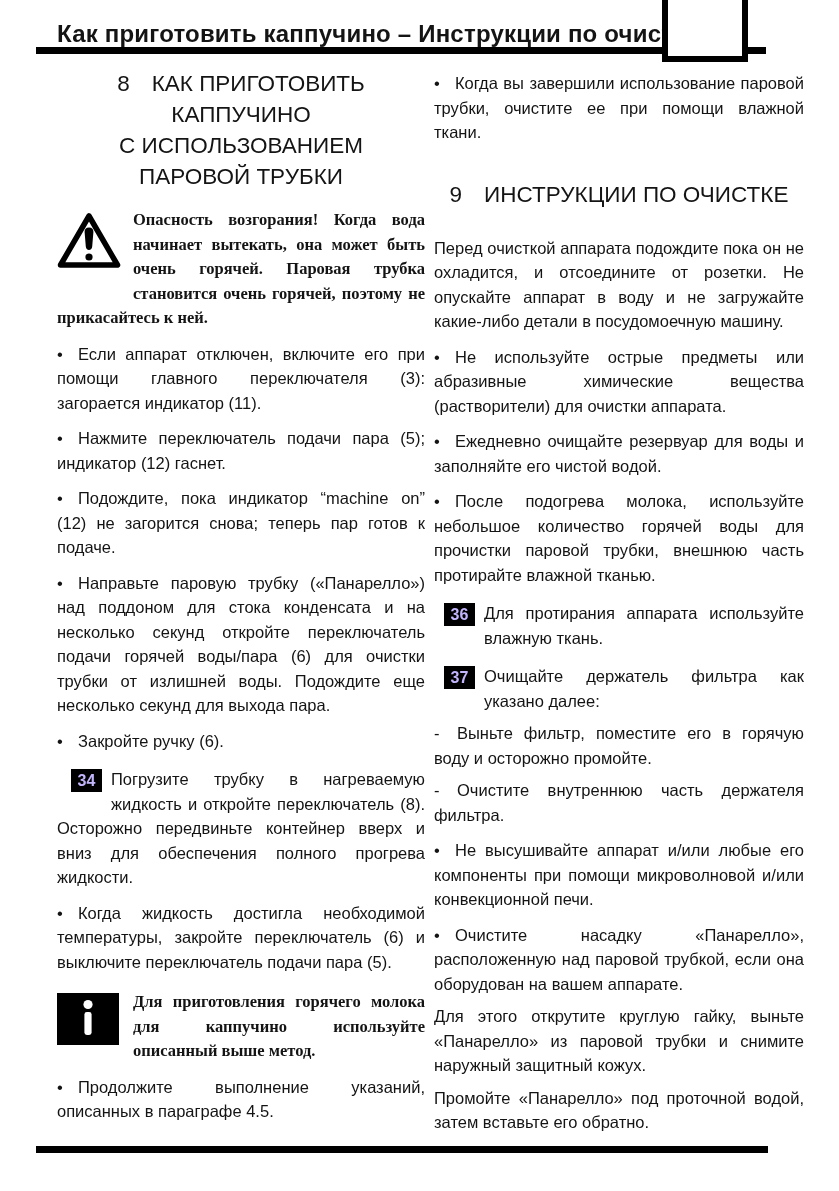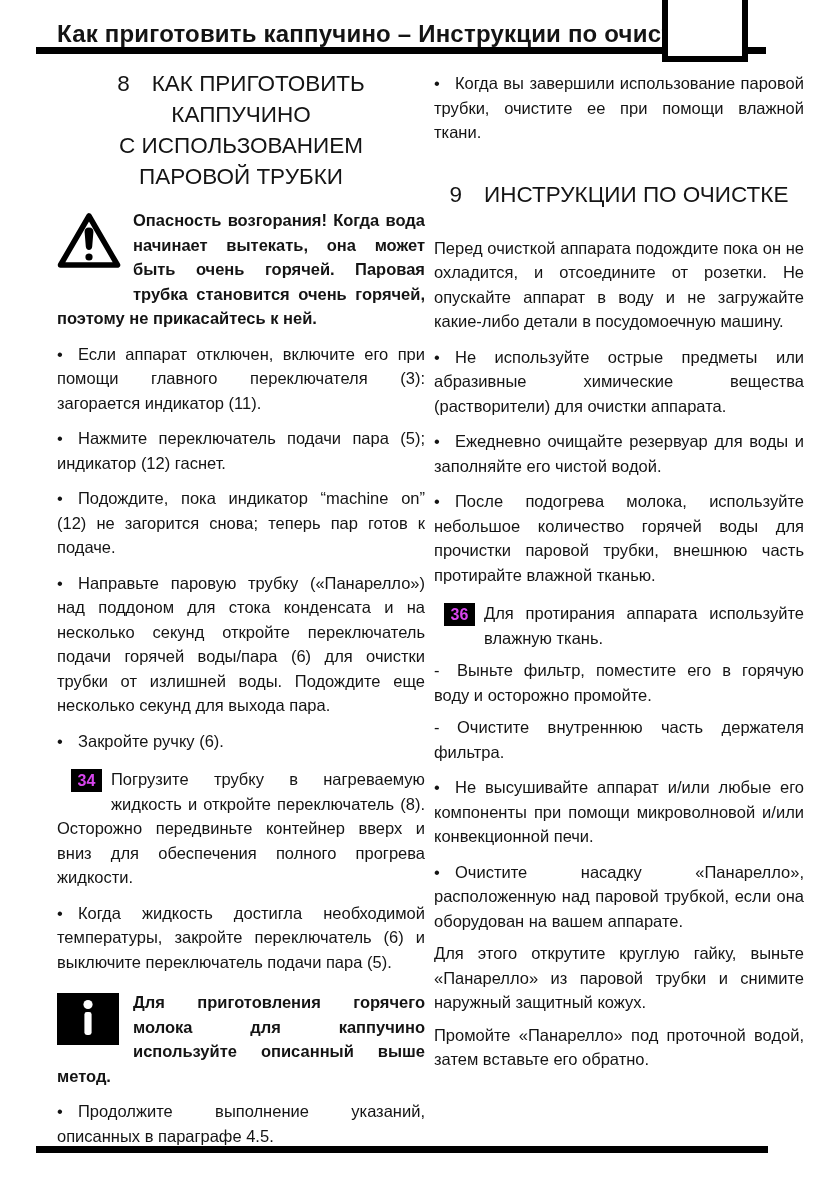--- a/index.html
+++ b/index.html
@@ -26,33 +26,33 @@
     display:grid;grid-template-columns:368px 370px;column-gap:9px;
   }
   .col{font-size:16.5px;line-height:24.5px;text-align:justify;}
 
   .sec-head{margin:8px 0 0 0;font-size:22.5px;line-height:31px;font-weight:normal;text-align:center;}
   .sec-num{margin-right:22px;}
   .sec-title{white-space:pre-line;}
 
   .para{margin:11px 0 0 0;}
   .tight{margin-top:8px;}
-  .iconblock{margin-top:16px;}
+  .iconblock{margin-top:16px;font-family:Liberation Serif, serif;}
   .step{margin-top:14px;}
   .btext{font-weight:bold;}
 
   .bm{display:inline-block;width:21px;}
   .dm{display:inline-block;width:23px;}
 
   .warn-icon{float:left;width:64px;height:58px;margin:4px 12px 36px 0;}
   .info-icon{float:left;width:62px;height:52px;margin:3px 14px 18px 0;}
 
   .badge{
     float:left;width:31px;height:23px;margin:2px 9px 22px 14px;
-    background:#000;color:#d946ef;font-weight:bold;font-size:16px;
+    background:#000;color:#c4b5fd;font-weight:bold;font-size:16px;
     text-align:center;line-height:23px;
   }
   .col-right .badge{margin-left:10px;}
   svg{display:block;}
 </style>
 </head>
 <body>
 
 <div class="header-title">Как приготовить каппучино – Инструкции по очистке</div>
 <div class="header-rule"></div>
@@ -120,20 +120,23 @@
     <p class="para"><span class="bm">•</span><span>Не используйте острые предметы или абразивные химические вещества (растворители) для очистки аппарата.</span></p>
 
     <p class="para"><span class="bm">•</span><span>Ежедневно очищайте резервуар для воды и заполняйте его чистой водой.</span></p>
 
     <p class="para"><span class="bm">•</span><span>После подогрева молока, используйте небольшое количество горячей воды для прочистки паровой трубки, внешнюю часть протирайте влажной тканью.</span></p>
 
     <div class="para step">
       <span class="badge">36</span><span>Для протирания аппарата используйте влажную ткань.</span>
     </div>
 
+    <div class="para step">
+      <span class="badge">37</span><span>Очищайте держатель фильтра как указано далее:</span>
+    </div>
 
     <p class="para tight"><span class="dm">-</span><span>Выньте фильтр, поместите его в горячую воду и осторожно промойте.</span></p>
 
     <p class="para tight"><span class="dm">-</span><span>Очистите внутреннюю часть держателя фильтра.</span></p>
 
     <p class="para"><span class="bm">•</span><span>Не высушивайте аппарат и/или любые его компоненты при помощи микроволновой и/или конвекционной печи.</span></p>
 
     <p class="para"><span class="bm">•</span><span>Очистите насадку «Панарелло», расположенную над паровой трубкой, если она оборудован на вашем аппарате.</span></p>
 
     <p class="para tight">Для этого открутите круглую гайку, выньте «Панарелло» из паровой трубки и снимите наружный защитный кожух.</p>

